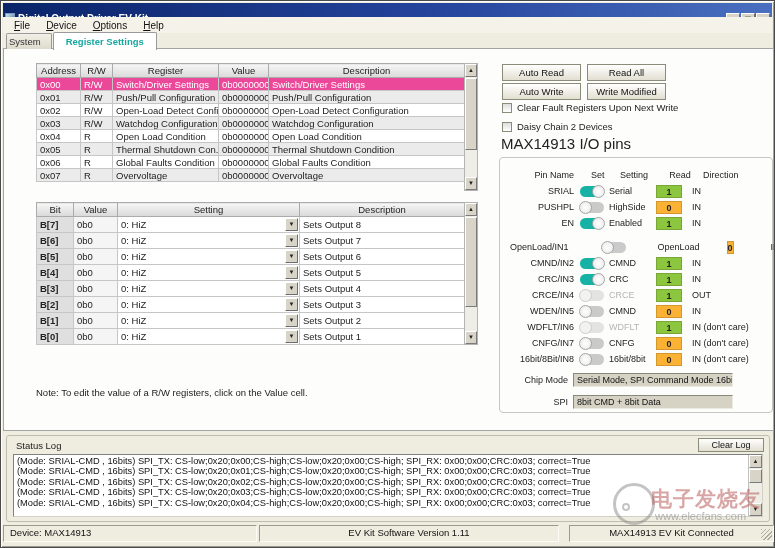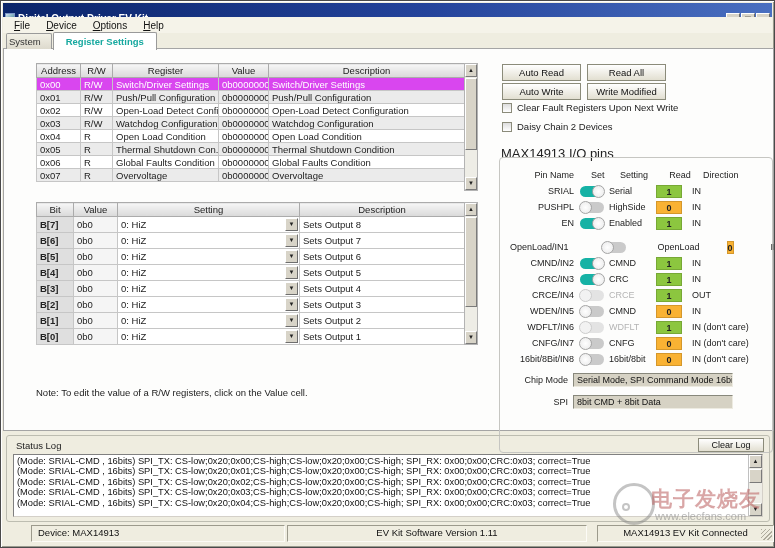--- a/index.html
+++ b/index.html
@@ -26,21 +26,21 @@
     border:1px solid #9a9a9a;border-bottom:none;border-radius:2px 2px 0 0;padding:2px 10px 2px 2px;margin-right:1px;}
   .tab.active{background:#fff;color:#17A9A0;font-weight:bold;padding:3px 12px;position:relative;top:1px;}
   .tabpage{position:absolute;left:2px;top:47px;width:771px;height:383px;background:#FDFDFC;border:1px solid #A5A5A5;}
   
   table{border-collapse:collapse;table-layout:fixed;font-size:9.5px;color:#222;}
   .reg-table{position:absolute;left:32px;top:14px;width:428px;border:1px solid #8f8f8f;}
   .reg-table th,.bit-table th{background:linear-gradient(#F6F6F6,#D9D9D9);border:1px solid #ABABAB;
     font-weight:normal;height:14px;padding:0 2px;overflow:hidden;white-space:nowrap;}
   .reg-table td{border:1px solid #C6C6C6;height:13px;padding:0 3px;overflow:hidden;white-space:nowrap;background:#fff;}
   .reg-table tr:nth-child(even) td{background:#EBEBEB;}
-  .reg-table tr.selected td{background:#d946ef;color:#fff;}
+  .reg-table tr.selected td{background:#ec4899;color:#fff;}
   .bit-table{position:absolute;left:32px;top:153px;width:428px;border:1px solid #8f8f8f;}
   .bit-table td{border:1px solid #C6C6C6;height:15px;padding:0;overflow:hidden;white-space:nowrap;background:#fff;}
   .bit-table td.pad{padding:0 3px;}
   .bitcell{background:#DFDFDF !important;font-weight:bold;}
   .valcell{background:#F5F5F5 !important;}
   .combo{display:flex;justify-content:space-between;align-items:center;height:15px;}
   .combo-text{padding-left:3px;}
   .combo-btn{width:13px;height:13px;margin-right:1px;background:#D8D4C8;border:1px solid;
     border-color:#fff #6e6e6e #6e6e6e #fff;font-size:6px;line-height:11px;text-align:center;color:#222;}
   
@@ -49,22 +49,22 @@
     font-size:6px;line-height:11px;text-align:center;color:#222;}
   .sb-btn.bottom{position:absolute;left:0;right:0;bottom:0;}
   .sb-thumb{position:absolute;left:0;right:0;background:#D8D4C8;border:1px solid;border-color:#fff #7a7a7a #7a7a7a #fff;}
   .note{position:absolute;left:32px;top:338px;font-size:9.5px;color:#222;}
   
   .btn{background:linear-gradient(#FFFFFF,#E2DFD1);border:1px solid #8B8B7A;border-radius:0;
     font-size:9.5px;color:#111;text-align:center;}
   .act-btn{position:absolute;width:79px;height:17px;line-height:15px;}
   .checkbox-row{position:absolute;display:flex;align-items:center;font-size:9.5px;color:#222;}
   .cb{width:10px;height:10px;border:1px solid #8B8B7A;background:linear-gradient(#DDD,#FFF);margin-right:5px;}
-  .iopins-title{position:absolute;left:497px;top:97px;font-size:13px;color:#222;}
-  .groupbox{position:absolute;left:495px;top:108px;width:274px;height:296px;border:1px solid #C6C6C2;border-radius:4px;padding-top:9px;}
+  .iopins-title{position:absolute;left:497px;top:86px;font-size:15px;color:#222;}
+  .groupbox{position:absolute;left:495px;top:108px;width:274px;height:256px;border:1px solid #C6C6C2;border-radius:4px;padding-top:9px;}
   .pin-header,.pin-row{display:flex;align-items:center;height:16px;padding-left:10px;font-size:9px;color:#222;}
   .pin-header span{display:inline-block;}
   .ph-name{width:64px;text-align:right;}
   .ph-set{width:24px;margin-left:17px;text-align:left;}
   .ph-setting{width:47px;margin-left:5px;}
   .ph-read{width:26px;text-align:center;}
   .ph-dir{margin-left:10px;}
   .pin-name{width:64px;text-align:right;white-space:nowrap;}
   .toggle{width:24px;height:11px;border-radius:6px;margin-left:6px;position:relative;background:#CACACA;flex-shrink:0;}
   .toggle.on{background:#16B2A5;}
@@ -87,21 +87,21 @@
   
   .statusgroup{position:absolute;left:5px;top:434px;width:764px;height:87px;border:1px solid #BDBDB1;border-radius:3px;}
   .statusgroup-label{position:absolute;left:9px;top:4px;font-size:9.5px;color:#222;}
   .clearlog-btn{position:absolute;right:5px;top:2px;width:66px;height:14px;line-height:12px;font-size:9px;}
   .logbox{position:absolute;left:6px;top:18px;right:6px;bottom:4px;background:#fff;border:1px solid;
     border-color:#808080 #D4D0C8 #D4D0C8 #808080;overflow:hidden;}
   .log-lines{position:absolute;left:0;top:1px;right:15px;}
   .log-line{font-size:9.3px;line-height:10.4px;white-space:nowrap;color:#111;padding-left:3px;overflow:hidden;}
   .log-scroll{position:absolute;right:0;top:0;bottom:0;width:14px;background:#EEEDE6;border-left:1px solid #C0C0C0;}
   
-  .statusbar{position:absolute;left:2px;top:524px;width:771px;height:17px;display:flex;background:#EFEDE0;padding-left:28px;}
+  .statusbar{position:absolute;left:2px;top:524px;width:771px;height:17px;display:flex;background:#EFEDE0;}
   .sb-sec{border:1px solid;border-color:#9C9A8C #FCFBF6 #FCFBF6 #9C9A8C;font-size:9.5px;line-height:14px;color:#111;white-space:nowrap;overflow:hidden;}
   .sb-sec1{width:254px;padding-left:6px;}
   .sb-sec2{width:300px;text-align:center;margin-left:2px;}
   .sb-sec3{flex:1;text-align:center;margin-left:10px;position:relative;}
   .grip{position:absolute;right:1px;bottom:1px;width:11px;height:11px;
     background:repeating-linear-gradient(135deg,#AFAC9E 0 1px,transparent 1px 3px);}
   
   .watermark{position:absolute;left:612px;top:472px;width:160px;height:70px;z-index:40;pointer-events:none;}
   .wm-circle{position:absolute;left:0;top:10px;width:42px;height:42px;border:3px solid rgba(125,125,125,0.45);border-radius:50%;}
   .wm-dot{position:absolute;left:9px;top:30px;width:8px;height:8px;border:2px solid rgba(125,125,125,0.45);border-radius:50%;}

